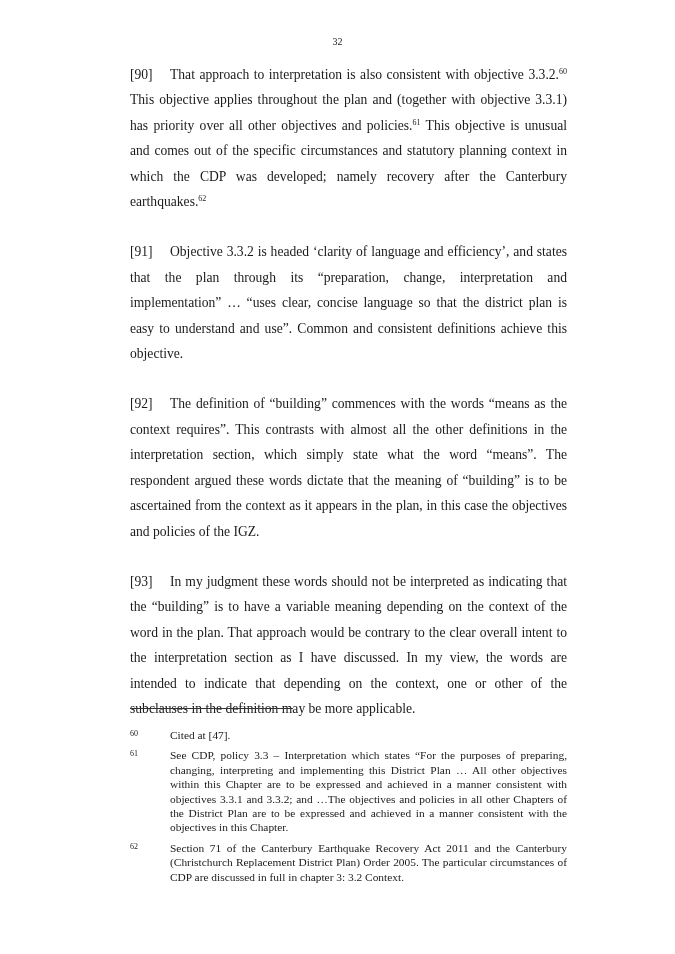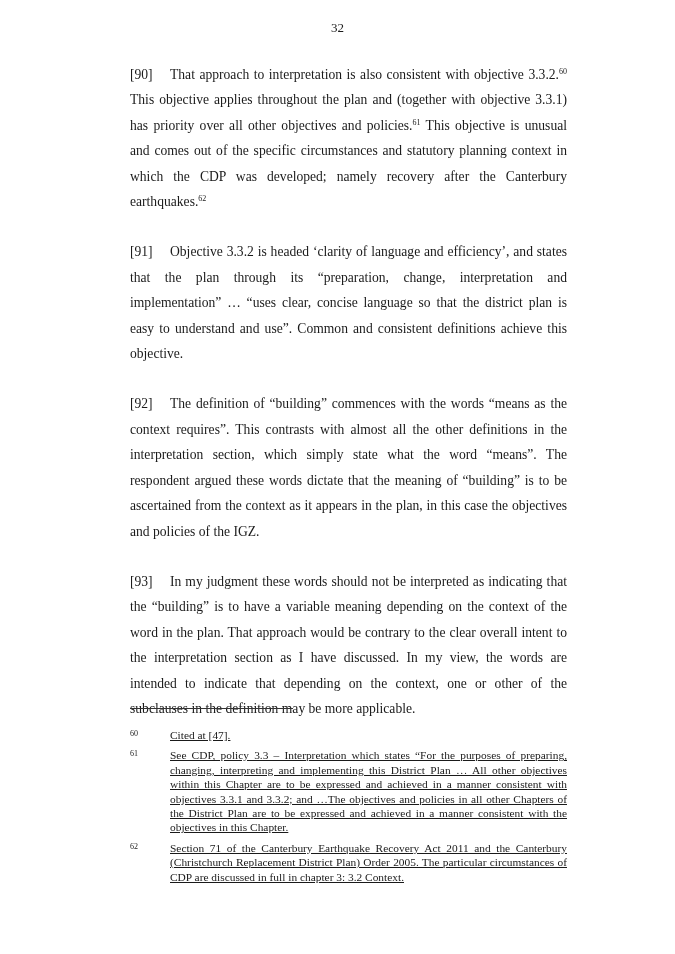--- a/index.html
+++ b/index.html
@@ -1,28 +1,28 @@
 <!DOCTYPE html>
 <html><head>
 <meta charset="utf-8">
 <style>
   html, body { margin: 0; padding: 0; background: #ffffff; }
   body { width: 675px; height: 954px; position: relative; overflow: hidden;
          font-family: "Liberation Serif", "DejaVu Serif", serif; color: #1a1a1a; }
-  .page-number { position: absolute; top: 20px; left: 0; width: 675px; text-align: center;
-                 font-size: 13px; }
+  .page-number { position: absolute; top: 36px; left: 0; width: 675px; text-align: center;
+                 font-size: 10px; }
   .body { position: absolute; left: 130px; width: 437px; top: 62px; }
   .para { font-size: 13.6px; line-height: 25.4px; text-align: justify; margin: 0 0 25px 0; }
   .para .num { display: inline-block; width: 40px; }
   sup { font-size: 8px; line-height: 0; vertical-align: 5px; }
   .rule { position: absolute; left: 130px; top: 708px; width: 163px; border-top: 1px solid #333; }
   .footnotes { position: absolute; left: 130px; width: 437px; top: 728px; }
   .fn { display: flex; font-size: 11.4px; line-height: 14.4px; margin-bottom: 6px; }
   .fn-num { width: 40px; flex: 0 0 40px; font-size: 8px; line-height: 12px; }
-  .fn-text { flex: 1; text-align: justify; text-decoration: underline; }
+  .fn-text { flex: 1; text-align: justify; }
 </style>
 </head>
 <body>
 
 <div class="page-number">32</div>
 
 <div class="body">
   <p class="para">
     <span class="num">[90]</span><span>That approach to interpretation is also consistent with objective 3.3.2.</span><sup>60</sup><span> This objective applies throughout the plan and (together with objective 3.3.1) has priority over all other objectives and policies.</span><sup>61</sup><span>  This objective is unusual and comes out of the specific circumstances and statutory planning context in which the CDP was developed; namely recovery after the Canterbury earthquakes.</span><sup>62</sup>
   </p>

